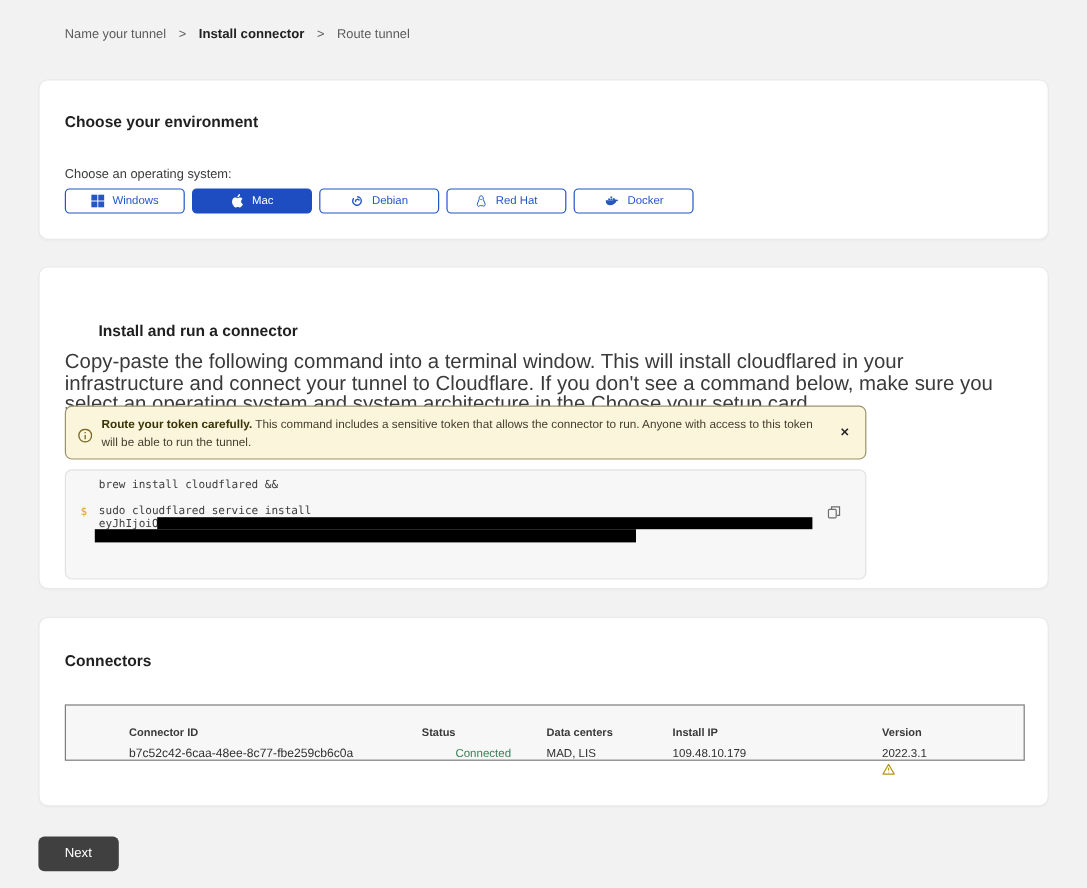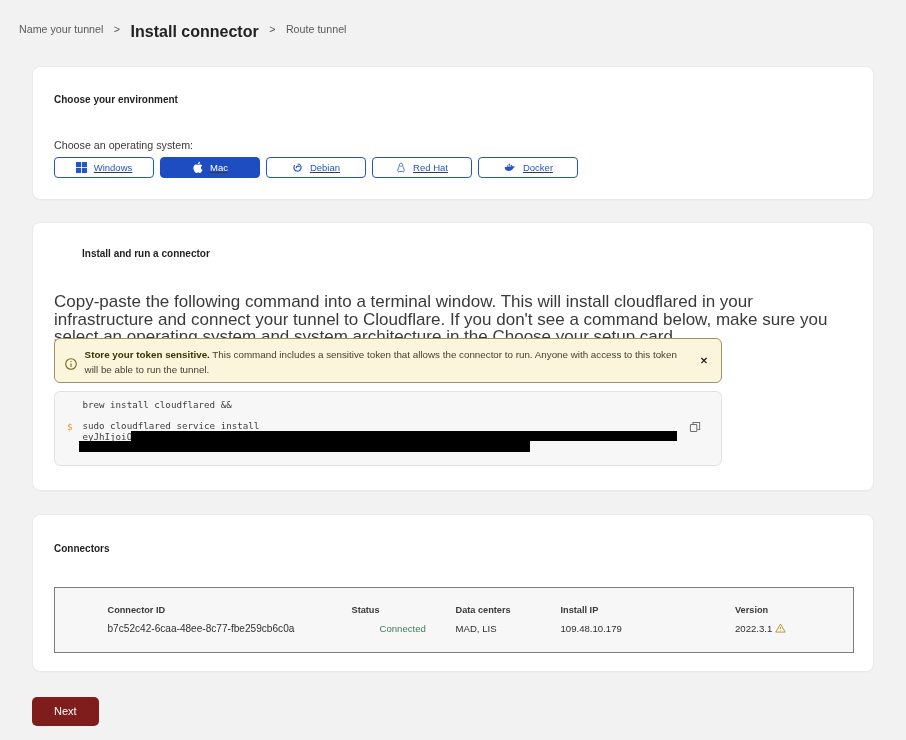--- a/index.html
+++ b/index.html
@@ -8,73 +8,73 @@
     background: #f2f2f2;
     font-family: "Liberation Sans", sans-serif;
     color: #3a3a3a;
     position: relative;
     overflow: hidden;
   }
   .page { position: absolute; inset: 0; }
 
   
   .breadcrumb {
-    position: absolute; left: 19px; top: 23.8px;
+    position: absolute; left: 54px; top: 23.8px;
     font-size: 10.7px; line-height: 1; color: #5a5a5a;
-    display: flex; align-items: flex-start; gap: 10.5px;
+    display: flex; align-items: center; gap: 10.5px;
     white-space: nowrap;
   }
-  .breadcrumb .crumb-active { font-weight: bold; color: #222222; font-size: 16px; }
+  .breadcrumb .crumb-active { font-weight: bold; color: #222222; font-size: 11px; }
 
   
   .card {
     position: absolute; left: 32px; width: 842px;
     background: #ffffff;
     border: 1px solid #e9e9e9;
     border-radius: 8px;
     box-shadow: 0 1px 1px rgba(0,0,0,0.02);
   }
   #card-environment { top: 66px;    height: 133.5px; }
   #card-connector   { top: 222px;   height: 268.5px; }
   #card-connectors  { top: 513.5px; height: 158.5px; }
 
   .card-title {
     position: absolute; left: 21px;
-    font-size: 10px; font-weight: bold; color: #1f1f1f;
+    font-size: 13px; font-weight: bold; color: #1f1f1f;
     line-height: 1; white-space: nowrap;
   }
 
   
   #card-environment .card-title { top: 28.3px; }
   .os-label {
     position: absolute; left: 21px; top: 72.8px;
     font-size: 10.7px; line-height: 1; color: #3a3a3a; white-space: nowrap;
   }
   .os-row {
     position: absolute; left: 21px; top: 90.4px;
-    display: flex; gap: 6px; text-decoration: underline;
+    display: flex; gap: 6px;
   }
   .os-btn {
     width: 100px; height: 20.5px;
     border: 1px solid #2155c8;
     border-radius: 4px;
     background: #ffffff;
     color: #2155c8;
     font-family: "Liberation Sans", sans-serif;
     font-size: 9.5px;
     display: flex; align-items: center; justify-content: center;
     gap: 7px;
     cursor: pointer;
     padding: 0;
   }
   .os-btn.selected { background: #1d4dc0; border-color: #1d4dc0; color: #ffffff; }
   .os-btn svg { display: block; flex: none; }
 
   
-  #card-connector .card-title { top: 26px; padding-left: 28px; }
+  #card-connector .card-title { top: 46px; padding-left: 28px; }
   .desc {
     position: absolute; left: 21px; top: 70px; width: 800px;
     font-size: 17px; line-height: 17.5px; color: #3a3a3a;
   }
   .alert {
     position: absolute; left: 21px; top: 114.5px;
     width: 668px; height: 45.5px;
     background: #fbf5dc;
     border: 1px solid #99946b;
     border-radius: 6px;
@@ -88,21 +88,21 @@
   .alert-close {
     position: absolute; left: 641px; top: 14px;
     width: 16px; height: 16px;
     background: none; border: none; cursor: pointer;
     color: #222222; font-size: 9.5px; font-weight: bold;
     font-family: "Liberation Sans", sans-serif;
     line-height: 16px; text-align: center; padding: 0;
   }
   .codeblock {
     position: absolute; left: 21px; top: 168px;
-    width: 668px; height: 75px;
+    width: 668px; height: 92px;
     background: #f7f7f7;
     border: 1px solid #e2e2e2;
     border-radius: 6px;
   }
   .codeblock pre {
     position: absolute; left: 27.4px; top: 8px;
     font-family: "DejaVu Sans Mono", monospace;
     font-size: 9.2px; line-height: 10.7px; color: #3d3d3d;
     white-space: pre;
   }
@@ -117,49 +117,49 @@
   .copy-btn {
     position: absolute; left: 633px; top: 29px;
     width: 14px; height: 14px;
     background: none; border: none; cursor: pointer; padding: 0;
   }
 
   
   #card-connectors .card-title { top: 29.9px; text-align: right; }
   .ctable {
     position: absolute; left: 21px; top: 72.5px;
-    width: 800px; height: 66px;
+    width: 800px; height: 47px;
     background: #f7f7f7;
     border: 1px solid #7d7d7d;
   }
   .cth {
     position: absolute; top: 18px;
     font-size: 9.2px; font-weight: bold; color: #3a3a3a;
     line-height: 1; white-space: nowrap;
   }
   .ctd {
     position: absolute; top: 36px;
     font-size: 9.6px; color: #2f2f2f;
     line-height: 1; white-space: nowrap;
   }
   .ctd.cell-id { font-size: 10.1px; }
   .col-id      { left: 52.5px; }
   .col-status  { left: 296.5px; }
   .col-dc      { left: 400.5px; }
   .col-ip      { left: 505.5px; }
   .col-version { left: 680px; }
   .status-connected { color: #3d7e57; margin-left: 28px; }
-  .version-cell { display: flex; gap: 3px; }
+  .version-cell { display: flex; gap: 3px; flex-direction: column; }
   .version-cell svg { display: block; margin-top: -1px; }
 
   
   .next-btn {
     position: absolute; left: 32px; top: 696.5px;
     width: 66.5px; height: 29px;
-    background: #7f1d1d;
+    background: #404040;
     border: none; border-radius: 5px;
     color: #ffffff; font-size: 11px;
     font-family: "Liberation Sans", sans-serif;
     cursor: pointer;
     display: flex; align-items: center; justify-content: center;
   }
 </style>
 </head>
 <body>
 
@@ -233,21 +233,21 @@
     <div class="desc">Copy-paste the following command into a terminal window. This will install cloudflared in your infrastructure and connect your tunnel to Cloudflare. If you don't see a command below, make sure you select an operating system and system architecture in the Choose your setup card.</div>
 
     <div class="alert">
       <span class="alert-icon">
         <svg width="12" height="12" viewBox="0 0 14 14" fill="none" stroke="#786925" stroke-width="1.3">
             <circle cx="7" cy="7" r="6.2"></circle>
             <line x1="7" y1="6.4" x2="7" y2="10.6"></line>
             <line x1="7" y1="3.4" x2="7" y2="4.6"></line>
           </svg>
       </span>
-      <div class="alert-text"><b>Store your token sensitive.</b><span> This command includes a sensitive token that allows the connector to run. Anyone with access to this token will be able to run the tunnel.</span></div>
+      <div class="alert-text"><b>Route your token carefully.</b><span> This command includes a sensitive token that allows the connector to run. Anyone with access to this token will be able to run the tunnel.</span></div>
       <button class="alert-close">✕</button>
     </div>
 
     <div class="codeblock">
       <pre><span>brew install cloudflared &amp;&amp; </span>
 
 <span>sudo cloudflared service install</span>
 <span>eyJhIjoiO</span></pre>
       <span class="prompt">$</span>
       <div class="redact-bar bar1"></div>

